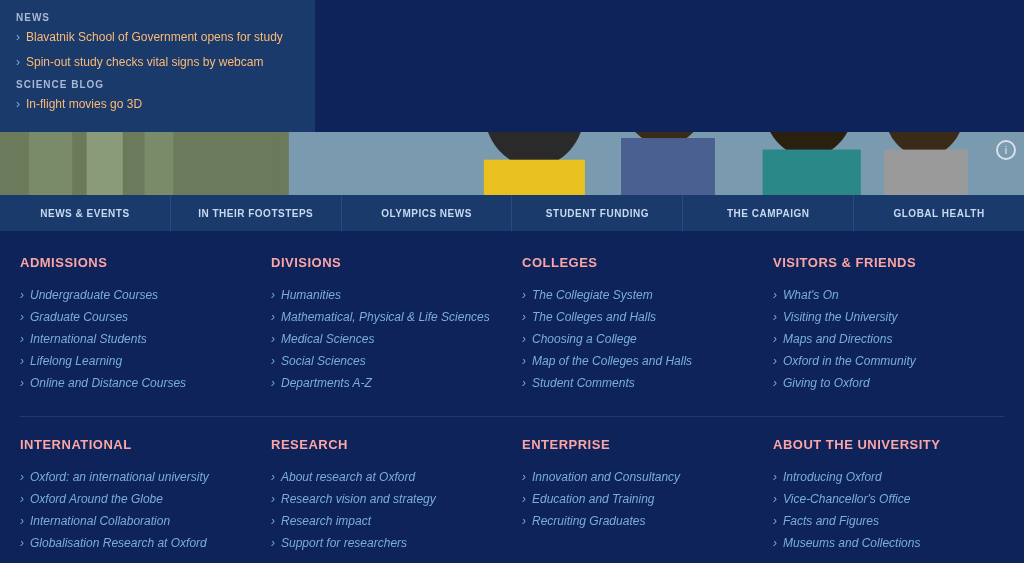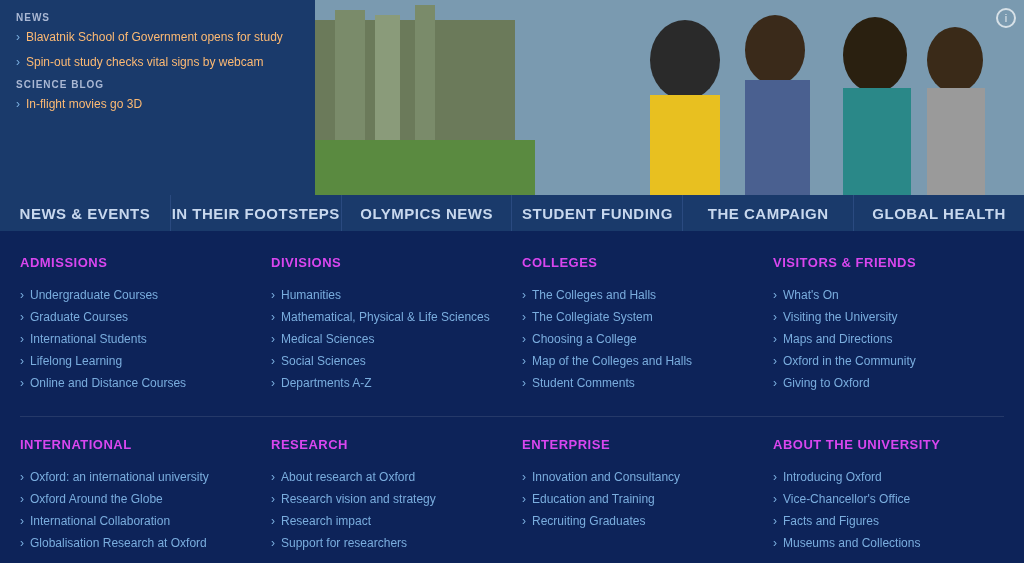--- a/index.html
+++ b/index.html
@@ -11,20 +11,21 @@
       min-height: 563px;
       overflow: hidden;
       font-size: 13px;
     }
 
     
     .hero {
       display: flex;
       height: 195px;
       background: #0d2359;
+      flex-direction: column;
     }
     .news-panel {
       width: 315px;
       background: #1a3a6b;
       padding: 12px 16px;
       flex-shrink: 0;
     }
     .news-panel .section-label {
       color: #aab8d4;
       font-size: 10px;
@@ -90,21 +91,21 @@
     .nav-tabs {
       display: flex;
       background: #1a3a6b;
       height: 36px;
     }
     .nav-tab {
       flex: 1;
       display: flex;
       align-items: center;
       justify-content: center;
-      font-size: 15px;
+      font-size: 10px;
       font-weight: bold;
       letter-spacing: 0.5px;
       text-transform: uppercase;
       color: #c8d8ee;
       cursor: pointer;
       border-right: 1px solid #2a4a80;
       transition: background 0.2s;
     }
     .nav-tab:last-child { border-right: none; }
 
@@ -117,37 +118,38 @@
       gap: 0 20px;
     }
 
     .section-block {
       padding-bottom: 16px;
     }
 
     .section-title {
       font-size: 13px;
       font-weight: bold;
-      color: #d946ef;
+      color: #fca5a5;
       text-transform: uppercase;
       letter-spacing: 0.5px;
       margin-bottom: 12px;
       padding-bottom: 4px;
     }
 
     .section-link {
       display: block;
       color: #7aadde;
       font-size: 12px;
       line-height: 1.5;
       margin-bottom: 4px;
       padding-left: 10px;
       position: relative;
       cursor: pointer;
       text-decoration: none;
+      font-style: italic;
     }
     .section-link::before {
       content: '›';
       position: absolute;
       left: 0;
       color: #7aadde;
     }
 
     .divider {
       grid-column: 1 / -1;
@@ -220,22 +222,22 @@
   <div class="section-block">
     <div class="section-title">DIVISIONS</div>
     <a class="section-link">Humanities</a>
     <a class="section-link">Mathematical, Physical &amp; Life Sciences</a>
     <a class="section-link">Medical Sciences</a>
     <a class="section-link">Social Sciences</a>
     <a class="section-link">Departments A-Z</a>
   </div>
   <div class="section-block">
     <div class="section-title">COLLEGES</div>
+    <a class="section-link">The Collegiate System</a>
     <a class="section-link">The Colleges and Halls</a>
-    <a class="section-link">The Collegiate System</a>
     <a class="section-link">Choosing a College</a>
     <a class="section-link">Map of the Colleges and Halls</a>
     <a class="section-link">Student Comments</a>
   </div>
   <div class="section-block">
     <div class="section-title">VISITORS &amp; FRIENDS</div>
     <a class="section-link">What's On</a>
     <a class="section-link">Visiting the University</a>
     <a class="section-link">Maps and Directions</a>
     <a class="section-link">Oxford in the Community</a>

